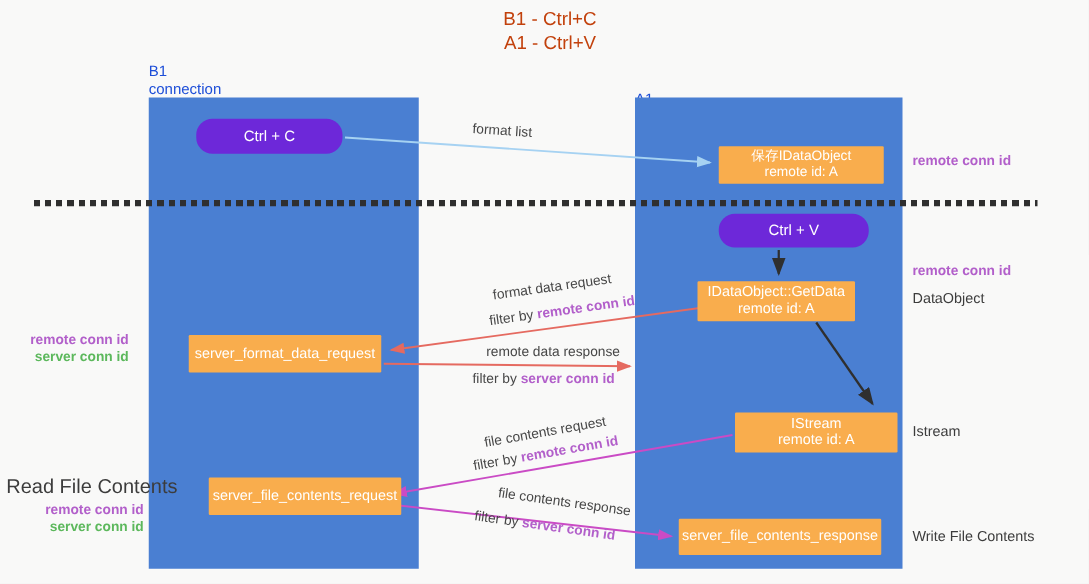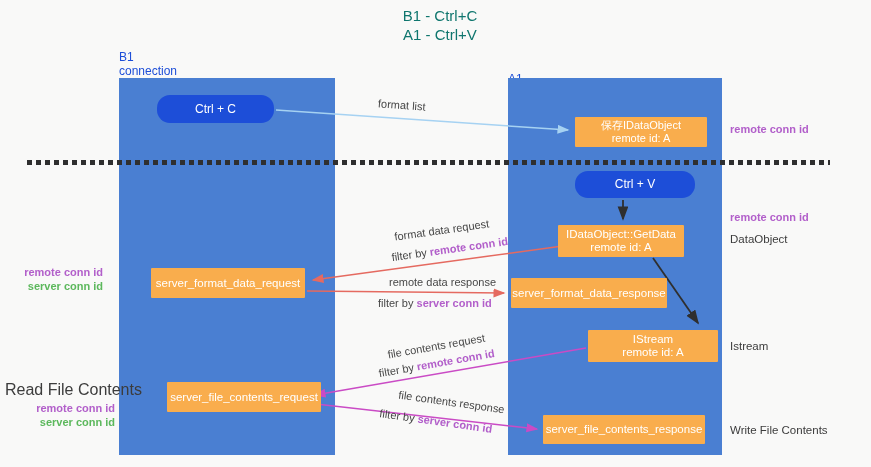--- a/index.html
+++ b/index.html
@@ -1,33 +1,33 @@
 <!DOCTYPE html>
 <html><head>
 <meta charset="utf-8">
 <style>
   * { margin:0; padding:0; box-sizing:border-box; }
   body { background:#e9e9e9; font-family:"Liberation Sans","DejaVu Sans",sans-serif; }
   .canvas { position:relative; width:871px; height:467px; background:#f9f9f8; overflow:hidden; }
 
   .title { position:absolute; left:300px; top:6px; width:280px; text-align:center;
-           font-size:15px; line-height:19px; color:#0f766e; }
+           font-size:15px; line-height:19px; color:#c2410c; }
 
   .lane-hdr { position:absolute; font-size:12px; line-height:14px; color:#1d4ed8; }
   .lane-hdr.left  { left:119px; top:50px; width:216px; }
   .lane-hdr.right { left:508px; top:50px; width:214px;margin-top:22px; }
 
   .lane { position:absolute; top:78px; height:377px; background:#4a7fd2; }
   .lane.left  { left:119px; width:216px; }
   .lane.right { left:508px; width:214px; }
 
   .node { position:absolute; display:flex; flex-direction:column; justify-content:center;
           align-items:center; color:#fff; font-size:11.5px; line-height:13px;
           text-align:center; border-radius:1px; }
-  .node.green  { background:#1d4ed8;border-radius:13px; }
+  .node.green  { background:#6d28d9;border-radius:13px; }
   .node.orange { background:#f9ad4d; }
 
   #node-ctrl-c   { left:157px; top:95px;  width:117px; height:28px; font-size:12px; }
   #node-saveobj  { left:575px; top:117px; width:132px; height:30px; font-size:11px; }
   #node-ctrl-v   { left:575px; top:171px; width:120px; height:27px; font-size:12px; }
   #node-getdata  { left:558px; top:225px; width:126px; height:32px; }
   #node-fmt-req  { left:151px; top:268px; width:154px; height:30px; }
   #node-fmt-resp { left:511px; top:278px; width:156px; height:30px; }
   #node-istream  { left:588px; top:330px; width:130px; height:32px; }
   #node-file-req { left:151px; top:382px; width:154px; height:30px;margin-left:16px; }
@@ -112,23 +112,20 @@
 
   <div class="node orange" id="node-getdata">
     <div>IDataObject::GetData</div>
     <div>remote id: A</div>
   </div>
 
   <div class="node orange" id="node-fmt-req">
     <div>server_format_data_request</div>
   </div>
 
-  <div class="node orange" id="node-fmt-resp">
-    <div>server_format_data_response</div>
-  </div>
 
   <div class="node orange" id="node-istream">
     <div>IStream</div>
     <div>remote id: A</div>
   </div>
 
   <div class="node orange" id="node-file-req">
     <div>server_file_contents_request</div>
   </div>
 

